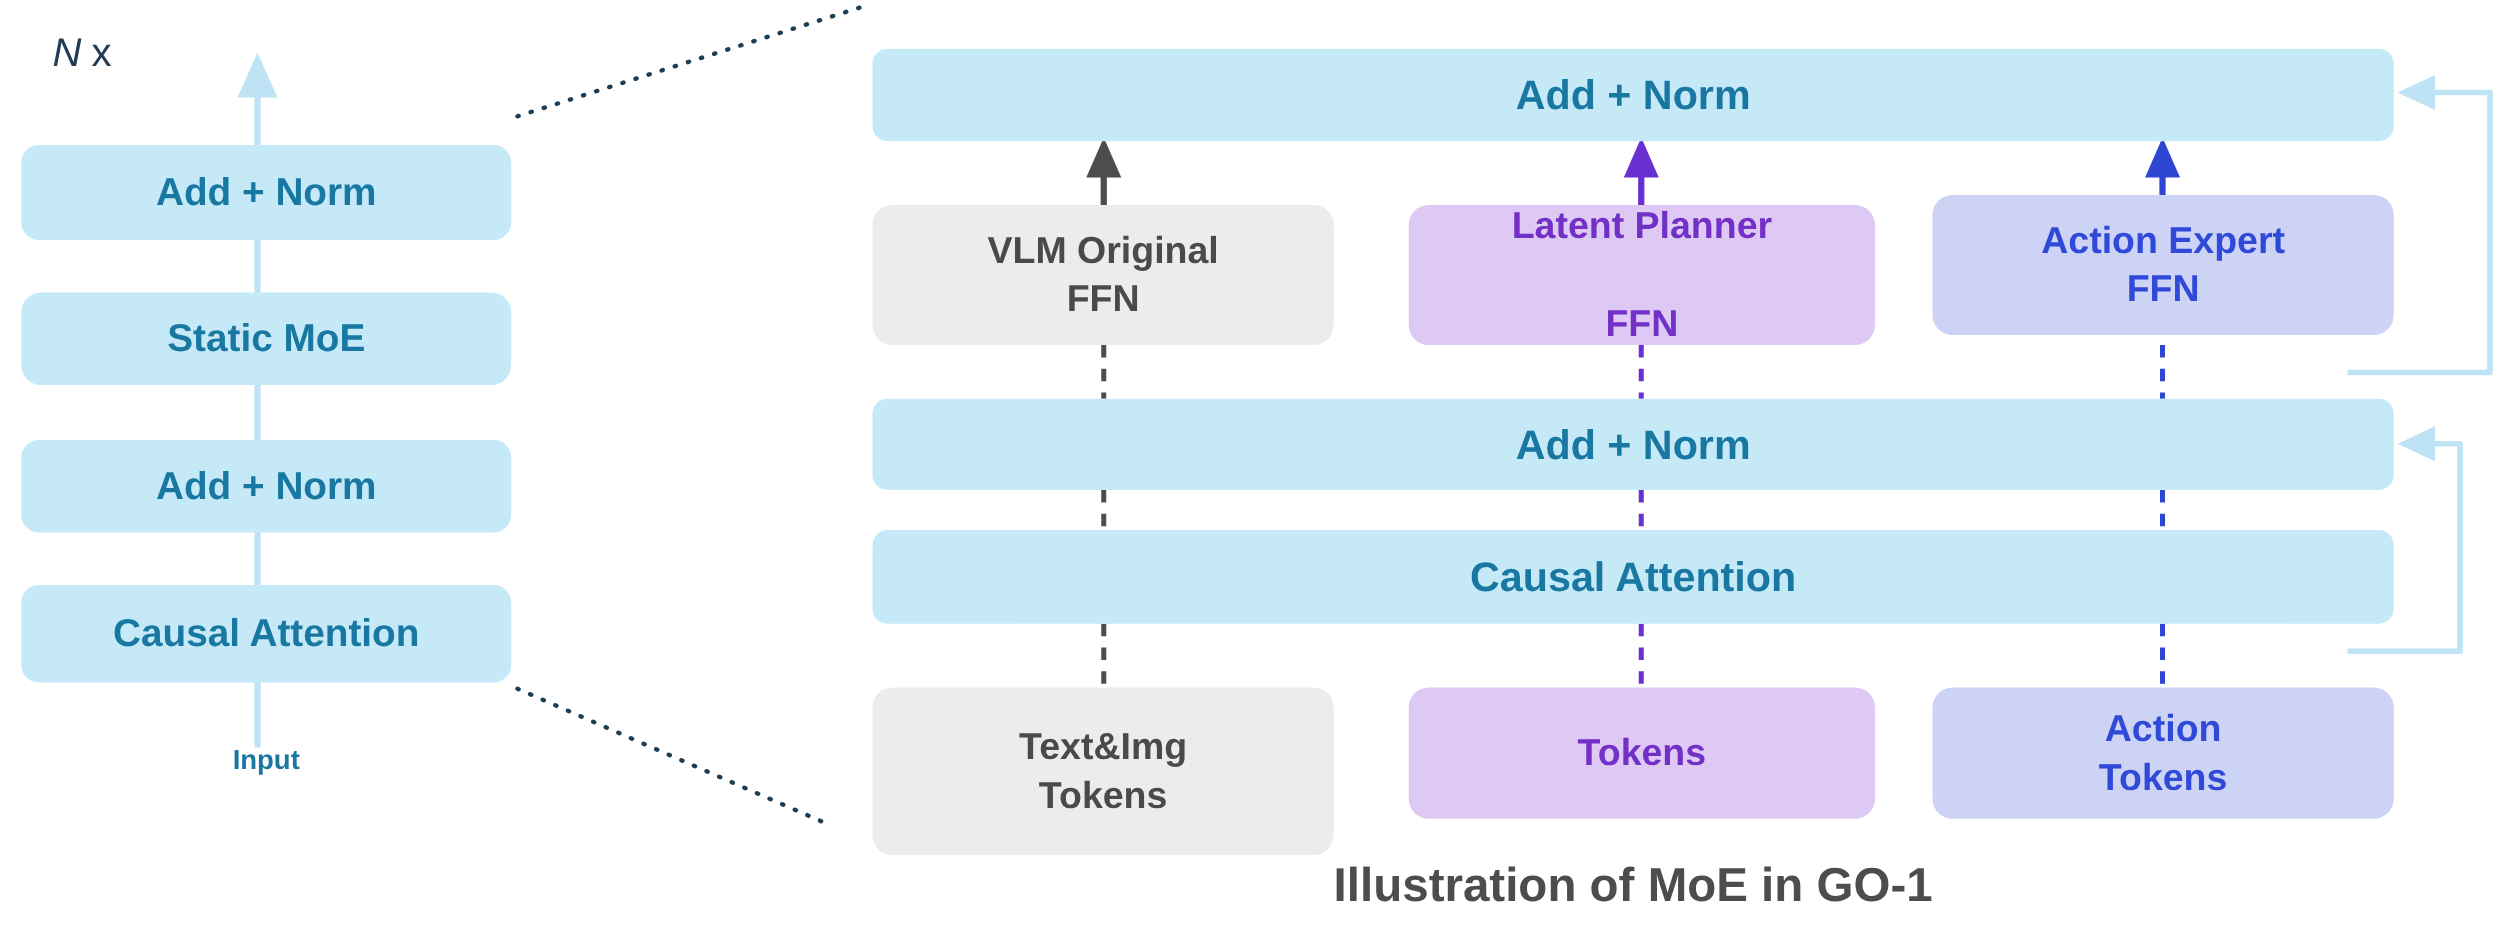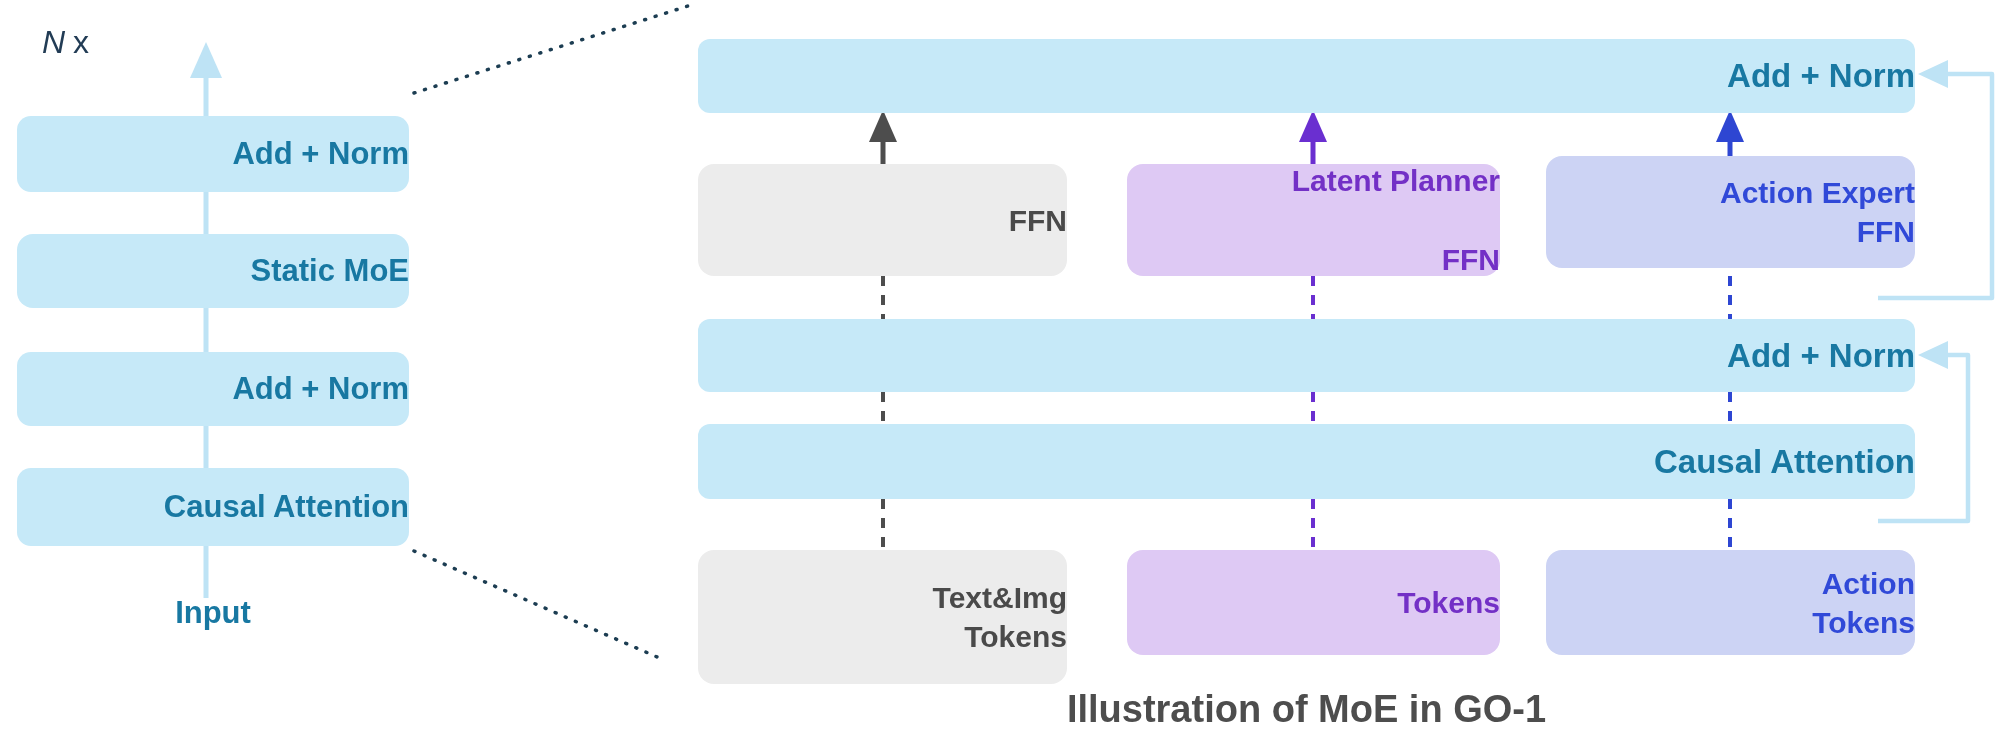--- a/index.html
+++ b/index.html
@@ -15,21 +15,21 @@
     position: absolute;
     left: 0; top: 0;
     z-index: 0;
     pointer-events: none;
   }
   .box {
     position: absolute;
     z-index: 1;
     display: flex;
     flex-direction: column;
-    align-items: flex-end;
+    align-items: center;
     justify-content: center;
     font-weight: 700;
     text-align: center;
     box-sizing: border-box;
   }
   .teal-box {
     background: var(--box_blue);
     color: var(--teal_text);
     border-radius: 14px;
     font-size: 31px;
@@ -57,21 +57,21 @@
     font-weight: 400;
     color: var(--n_label);
   }
   .repeat-label .n-italic { font-style: italic; margin-right: 8px; }
 
   .input-label {
     position: absolute;
     left: 17px; top: 595px; width: 392px;
     z-index: 2;
     text-align: center;
-    font-size: 31px;
+    font-size: 22px;
     font-weight: 700;
     color: var(--teal_text);
   }
   .caption {
     position: absolute;
     left: 698px; top: 688px; width: 1217px;
     z-index: 2;
     text-align: center;
     font-size: 38px;
     font-weight: 700;
@@ -148,20 +148,21 @@
     <span>Causal Attention</span>
   </div>
 
   <div class="input-label">Input</div>
 
   <div class="box bar" style="left:698px; top:39px; width:1217px; height:74px;">
     <span>Add + Norm</span>
   </div>
 
   <div class="box two-line gray-box" style="left:698px; top:164px; width:369px; height:112px;">
+    <span>VLM Original</span>
     <span>FFN</span>
   </div>
   <div class="box two-line purple-box" style="left:1127px; top:164px; width:373px; height:112px;">
     <span>Latent Planner</span>
     <span>FFN</span>
   </div>
   <div class="box two-line lavender-box" style="left:1546px; top:156px; width:369px; height:112px;">
     <span>Action Expert</span>
     <span>FFN</span>
   </div>

